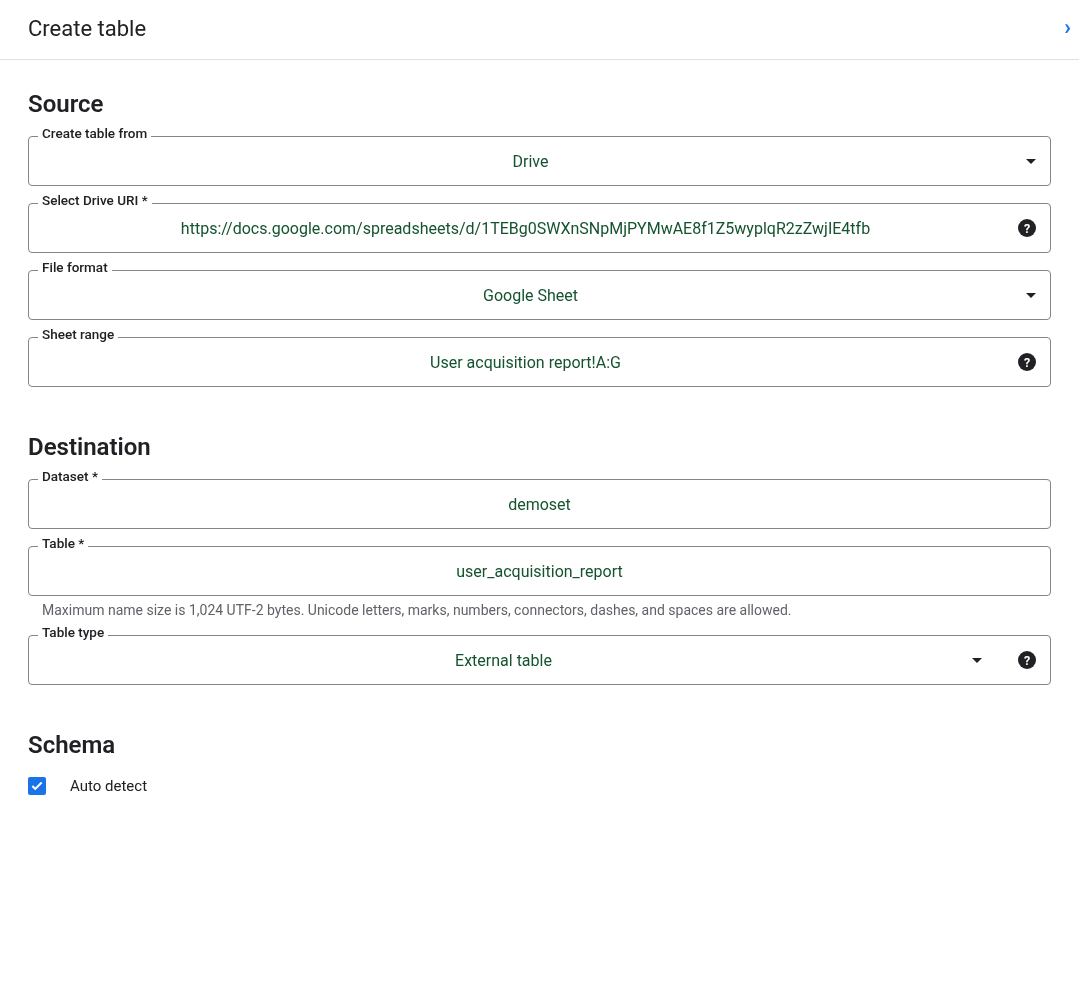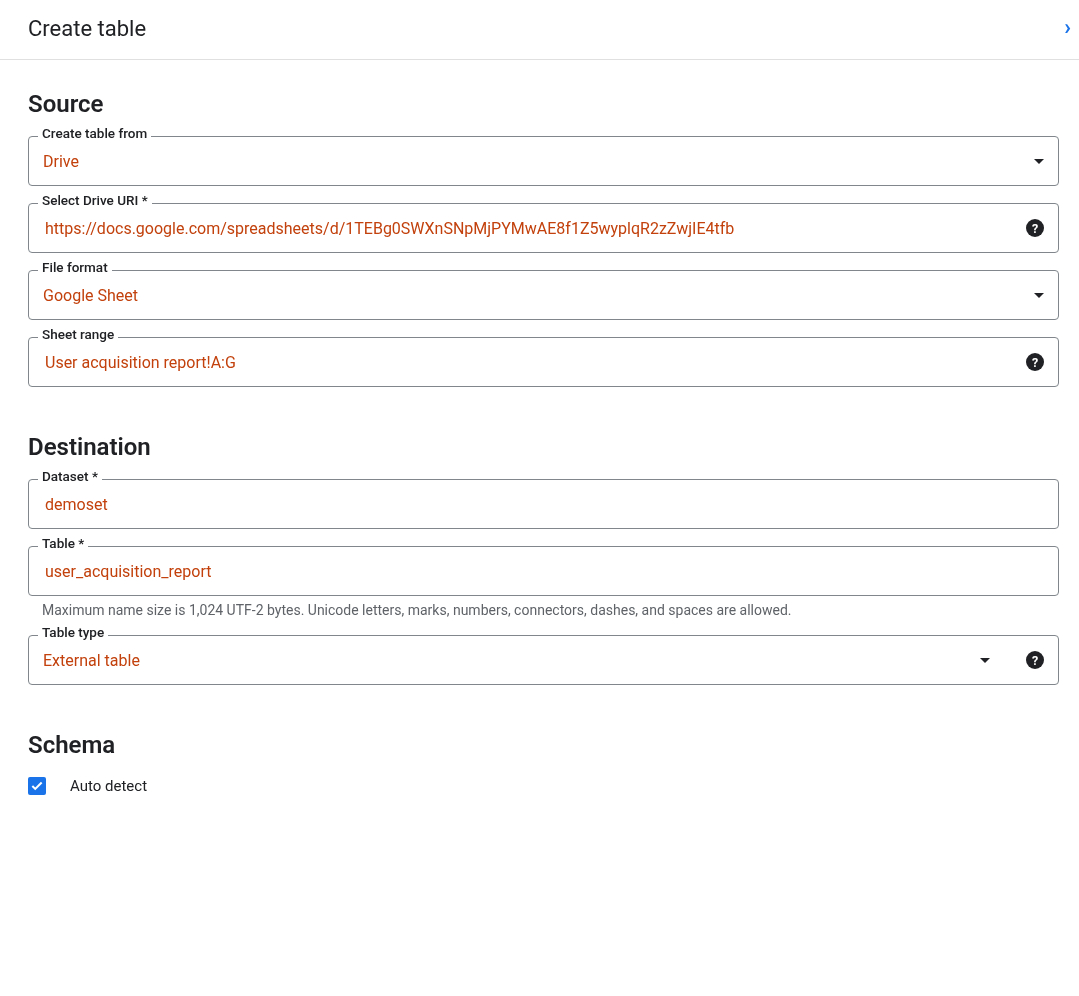--- a/index.html
+++ b/index.html
@@ -23,21 +23,21 @@
     color: #202124;
   }
   .close-icon {
     color: #1a73e8;
     font-size: 22px;
     font-weight: 700;
     line-height: 1;
     margin-right: -20px;
   }
   .content {
-    padding: 0 20px 20px 28px;
+    padding: 0 28px 20px 28px;
   }
   .section-title {
     font-size: 24px;
     font-weight: 600;
     margin-top: 30px;
     margin-bottom: 18px;
     color: #202124;
   }
   .field {
     position: relative;
@@ -62,23 +62,24 @@
     height: 50px;
     display: flex;
     align-items: center;
     position: relative;
   }
   .field-value {
     flex: 1;
     border: none;
     outline: none;
     font-size: 16px;
-    color: #c2410c;
+    color: #14532d;
     background: transparent;
     font-family: inherit;
+    text-align: center;
   }
   .dropdown-arrow {
     width: 0;
     height: 0;
     border-left: 5px solid transparent;
     border-right: 5px solid transparent;
     border-top: 5px solid #202124;
     margin-left: 8px;
   }
   .help-icon {

